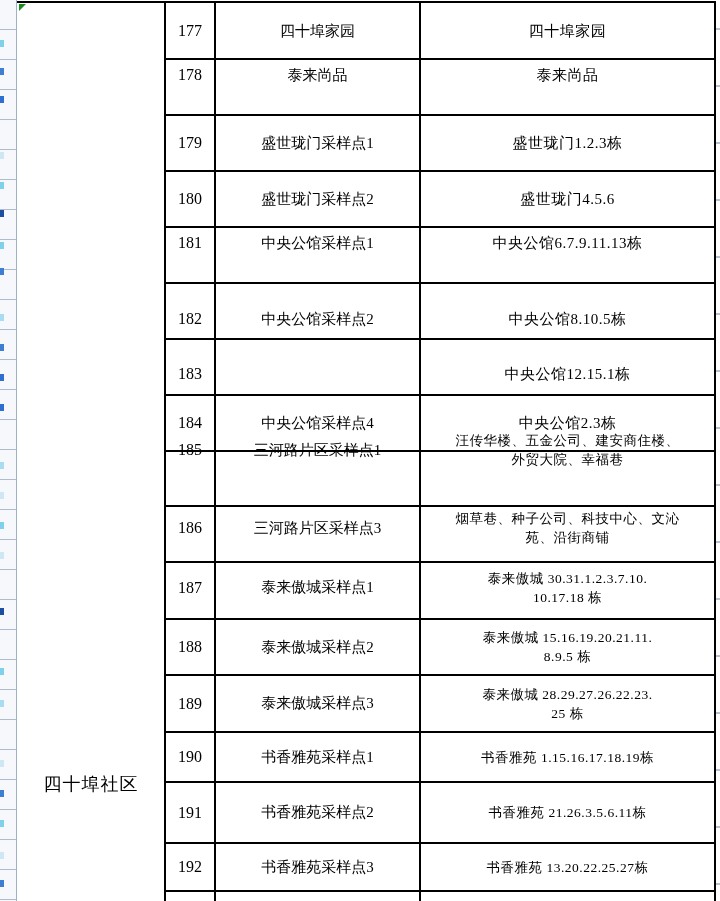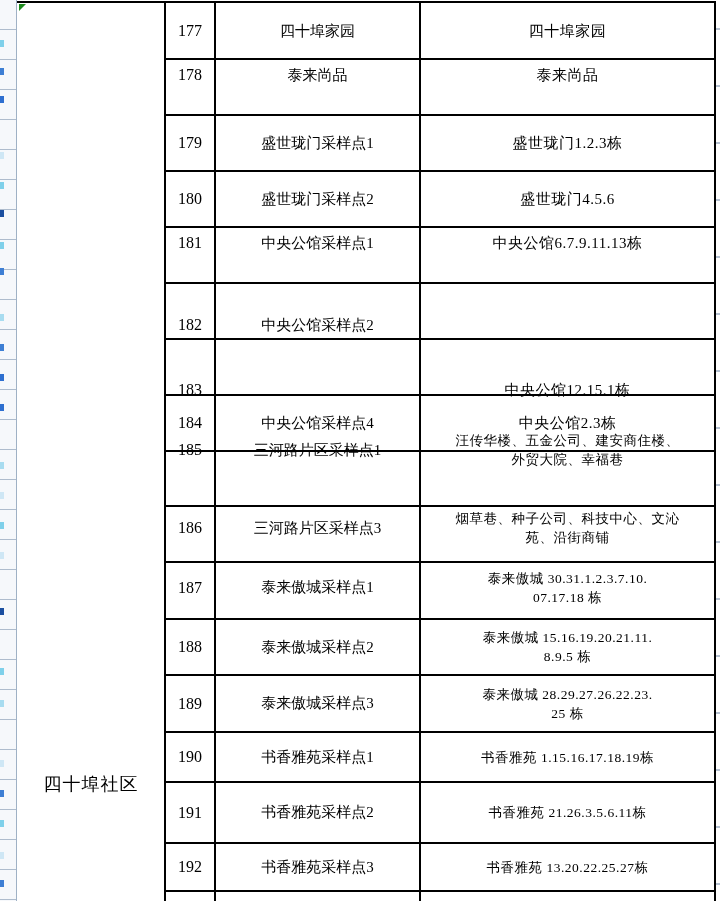--- a/index.html
+++ b/index.html
@@ -135,29 +135,32 @@
     <div class="cell no">
           <span class="t rn">181</span>
         </div>
     <div class="cell name">
           <span class="t nm">中央公馆采样点1</span>
         </div>
     <div class="cell desc">
           <div class="t d1">中央公馆6.7.9.11.13栋</div>
         </div>
   </div>
-      <div class="row" style="top: 284px; height: 70px; margin-top: 6px;">
+      <div class="row" style="top: 284px; height: 70px;">
     <div class="cell no">
           <span class="t rn">182</span>
         </div>
     <div class="cell name">
           <span class="t nm">中央公馆采样点2</span>
         </div>
-  </div>
-      <div class="row" style="top: 356px; height: 68px;">
+    <div class="cell desc">
+          <div class="t d1">中央公馆8.10.5栋</div>
+        </div>
+  </div>
+      <div class="row" style="top: 340px; height: 68px;">
     <div class="cell no">
           <span class="t rn">183</span>
         </div>
     <div class="cell desc">
           <div class="t d1">中央公馆12.15.1栋</div>
         </div>
   </div>
       <div class="row" style="top: 396px; height: 54px;">
     <div class="cell no">
           <span class="t rn">184</span>
@@ -195,21 +198,21 @@
   </div>
       <div class="row small" style="top: 563px; height: 49px;">
     <div class="cell no">
           <span class="t rn">187</span>
         </div>
     <div class="cell name">
           <span class="t nm">泰来傲城采样点1</span>
         </div>
     <div class="cell desc">
           <div class="t d1">泰来傲城 30.31.1.2.3.7.10.</div>
-          <div class="t d2">07.17.18 栋</div>
+          <div class="t d2">10.17.18 栋</div>
         </div>
   </div>
       <div class="row small" style="top: 620px; height: 54px;">
     <div class="cell no">
           <span class="t rn">188</span>
         </div>
     <div class="cell name">
           <span class="t nm">泰来傲城采样点2</span>
         </div>
     <div class="cell desc">

